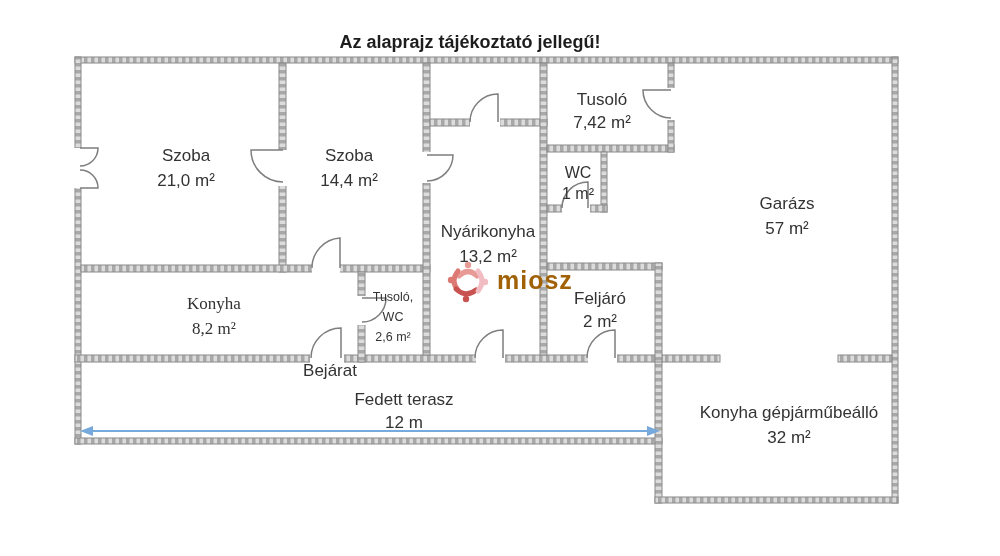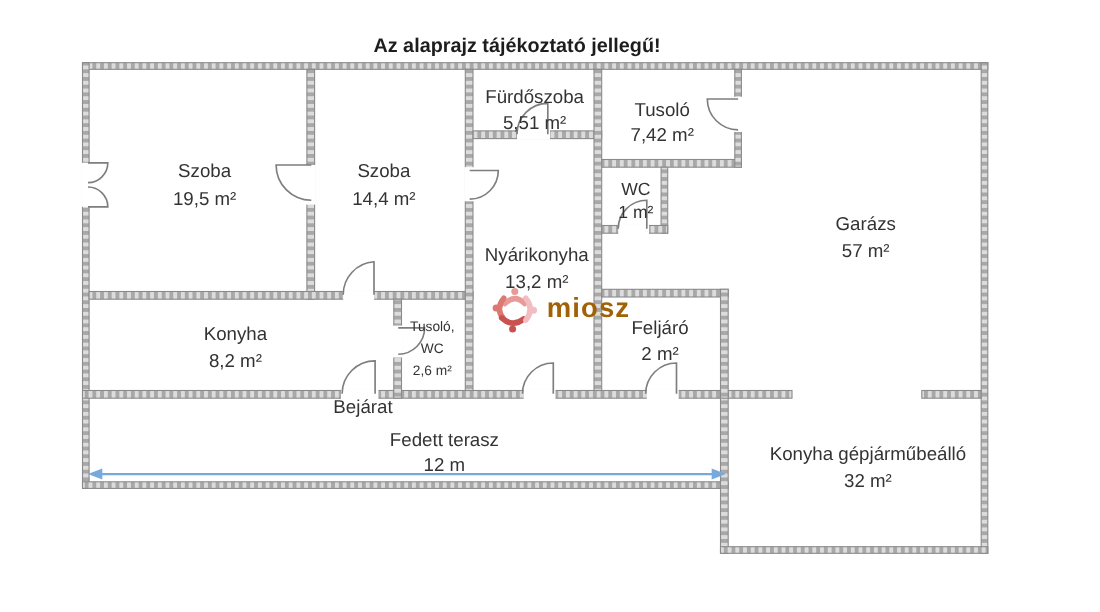--- a/index.html
+++ b/index.html
@@ -105,32 +105,28 @@
       <circle cx="23" cy="41" r="3.2" fill="#c2403c" stroke="none"></circle>
       <path d="M33 32 Q23 40 13 31" stroke="#c2403c" stroke-width="5"></path>
       <circle cx="42" cy="24" r="3.2" fill="#f0b6bd" stroke="none"></circle>
       <path d="M35 13 Q43 23 35 33" stroke="#f0b6bd" stroke-width="5"></path>
     </g>
   </svg>
   <div class="wm-text">miosz</div>
 
   <div class="lbl" style="left:186px;top:168px;">
     <span>Szoba</span>
-    <span class="area">19,5 m²</span>
+    <span class="area">21,0 m²</span>
   </div>
 
   <div class="lbl" style="left:349px;top:168px;">
     <span>Szoba</span>
     <span class="area">14,4 m²</span>
   </div>
 
-  <div class="lbl tight" style="left:486px;top:100px;">
-    <span>Fürdőszoba</span>
-    <span class="area">5,51 m²</span>
-  </div>
 
   <div class="lbl tight" style="left:602px;top:111px;">
     <span>Tusoló</span>
     <span class="area">7,42 m²</span>
   </div>
 
   <div class="lbl mid" style="left:578px;top:183px;">
     <span>WC</span>
     <span class="area">1 m²</span>
   </div>
@@ -138,21 +134,21 @@
   <div class="lbl" style="left:488px;top:244px;">
     <span>Nyárikonyha</span>
     <span class="area">13,2 m²</span>
   </div>
 
   <div class="lbl" style="left:787px;top:216px;text-align:center;">
     <span>Garázs</span>
     <span class="area">57 m²</span>
   </div>
 
-  <div class="lbl" style="left:214px;top:316px;">
+  <div class="lbl" style="left:214px;top:316px;font-family:Liberation Serif, serif;">
     <span>Konyha</span>
     <span class="area">8,2 m²</span>
   </div>
 
   <div class="lbl small" style="left:393px;top:317px;">
     <span>Tusoló,</span>
     <span class="area">WC</span>
     <span class="area">2,6 m²</span>
   </div>
 

